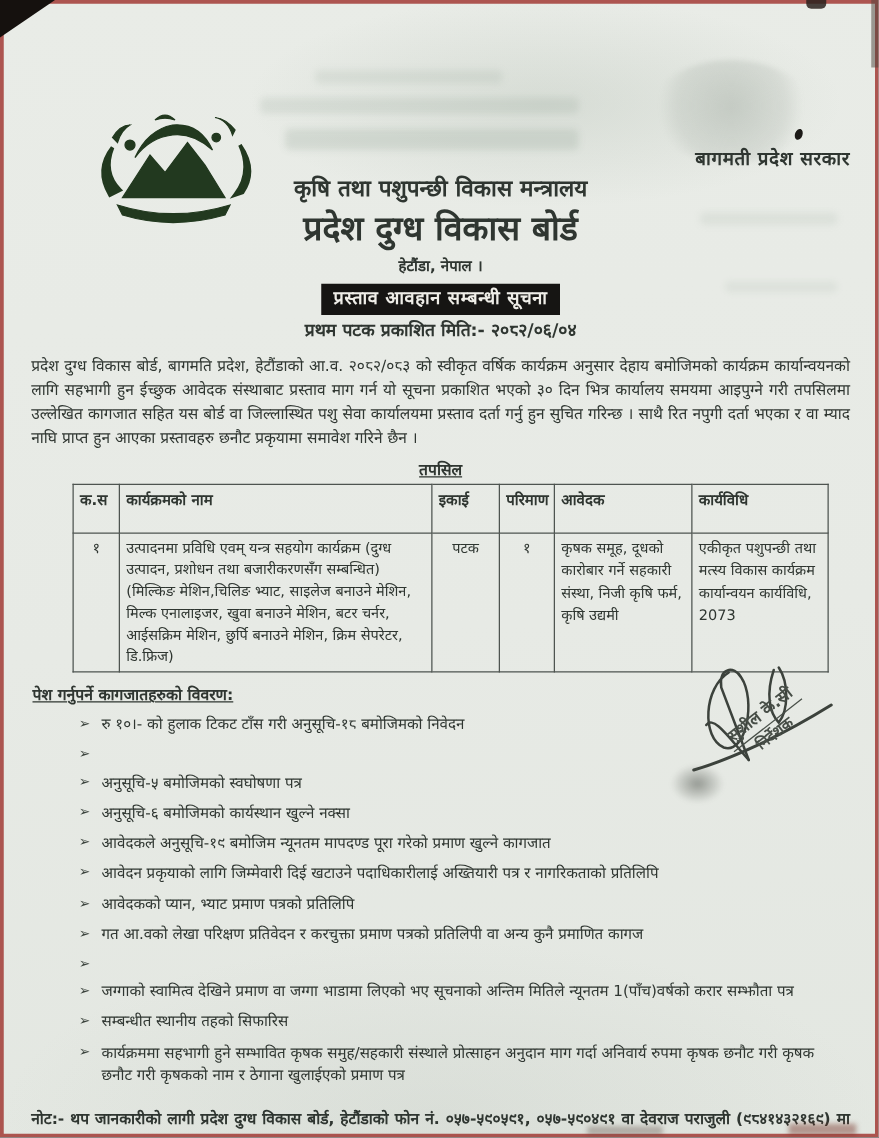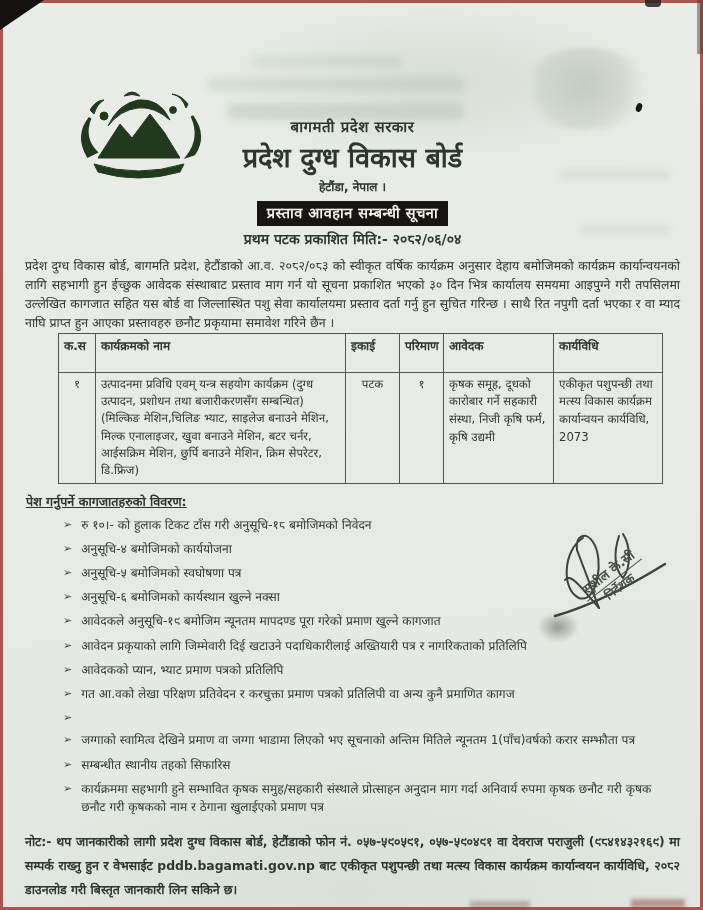--- a/index.html
+++ b/index.html
@@ -33,21 +33,21 @@
   .bleed.b4{left:560px;top:170px;width:110px;height:10px;opacity:.5;}
   .bleed.b5{left:580px;top:225px;width:90px;height:9px;opacity:.45;}
   .stamp-blob{position:absolute;left:520px;top:48px;width:130px;height:82px;border-radius:50%;
     background:radial-gradient(circle at 50% 45%, rgba(150,160,150,0.38) 0%, rgba(150,160,150,0.18) 55%, transparent 72%);
     filter:blur(2px);z-index:1;}
   .ink-dot{position:absolute;left:636px;top:103px;width:6px;height:9px;background:#1c1a17;border-radius:50%;transform:rotate(20deg);z-index:2;}
   
   .content{position:absolute;left:0;top:0;width:703px;padding:118px 23px 0 25px;box-sizing:border-box;z-index:10;}
   .logo{position:absolute;left:68px;top:86px;width:140px;height:102px;z-index:11;}
   .hdr{text-align:center;line-height:1.25;}
-  .hdr .gov{font-size:15px;font-weight:bold;letter-spacing:.5px;}
+  .hdr .gov{font-size:15px;font-weight:bold;letter-spacing:.5px;text-align:right;}
   .hdr .ministry{font-size:18px;font-weight:bold;margin-top:4px;}
   .hdr .board{font-size:27px;font-weight:bold;margin-top:4px;}
   .hdr .loc{font-size:12px;font-weight:bold;margin-top:5px;}
   .banner{display:inline-block;background:var(--banner-bg,#161513);color:var(--banner-fg,#efeee8);
     font-size:14.5px;font-weight:bold;padding:3px 10px 4px;margin-top:6px;letter-spacing:.5px;}
   .pubdate{font-size:14px;font-weight:bold;margin-top:5px;}
   .notice-no{font-size:12px;font-weight:bold;margin-top:7px;}
   .bodytext{font-size:12.4px;line-height:1.54;text-align:justify;margin:8px 0 0;}
   .tapsil{width:100%;text-align:center;font-size:12.5px;font-weight:bold;text-decoration:underline;margin:8px 0 3px;}
   table.program{border-collapse:collapse;margin-left:33px;width:604px;table-layout:fixed;
@@ -104,28 +104,30 @@
         <path d="M56,10 q8,-8 16,0 q-8,-3 -16,0 Z"></path>
         <path d="M22,24 q6,-10 14,-10 q-7,4 -10,14 Z"></path>
         <path d="M118,22 q-4,-12 -14,-14 q9,1 16,10 Z"></path>
       </g>
     </svg>
   </div>
 
   <div class="content">
     <div class="hdr">
       <div class="gov">बागमती प्रदेश सरकार</div>
+      <div class="ministry">कृषि तथा पशुपन्छी विकास मन्त्रालय</div>
       <div class="board">प्रदेश दुग्ध विकास बोर्ड</div>
       <div class="loc">हेटौंडा, नेपाल ।</div>
       <div><span class="banner">प्रस्ताव आवहान सम्बन्धी सूचना</span></div>
       <div class="pubdate">प्रथम पटक प्रकाशित मिति:- २०८२/०६/०४</div>
     </div>
 
     <p class="bodytext">प्रदेश दुग्ध विकास बोर्ड, बागमति प्रदेश, हेटौंडाको आ.व. २०८२/०८३ को स्वीकृत वर्षिक कार्यक्रम अनुसार देहाय बमोजिमको कार्यक्रम कार्यान्वयनको लागि सहभागी हुन ईच्छुक आवेदक संस्थाबाट प्रस्ताव माग गर्न यो सूचना प्रकाशित भएको ३० दिन भित्र कार्यालय समयमा आइपुग्ने गरी तपसिलमा उल्लेखित कागजात सहित यस बोर्ड वा जिल्लास्थित पशु सेवा कार्यालयमा प्रस्ताव दर्ता गर्नु हुन सुचित गरिन्छ । साथै रित नपुगी दर्ता भएका र वा म्याद नाघि प्राप्त हुन आएका प्रस्तावहरु छनौट प्रकृयामा समावेश गरिने छैन ।</p>
 
+    <div class="tapsil">तपसिल</div>
 
     <table class="program">
       <colgroup>
         <col style="width:37px">
           <col style="width:250px">
           <col style="width:54px">
         <col style="width:44px">
           <col style="width:110px">
           <col style="width:109px">
       </colgroup>
@@ -153,21 +155,20 @@
 
     <div class="doc-heading">पेश गर्नुपर्ने कागजातहरुको विवरण:</div>
 
     <ul class="docs">
       <li>
           <span class="blt">➢</span>
           <span>रु १०।- को हुलाक टिकट टाँस गरी अनुसूचि-१८ बमोजिमको निवेदन</span>
         </li>
       <li>
           <span class="blt">➢</span>
-          <span>अनुसूचि-४ बमोजिमको कार्ययोजना</span>
         </li>
       <li>
           <span class="blt">➢</span>
           <span>अनुसूचि-५ बमोजिमको स्वघोषणा पत्र</span>
         </li>
       <li>
           <span class="blt">➢</span>
           <span>अनुसूचि-६ बमोजिमको कार्यस्थान खुल्ने नक्सा</span>
         </li>
       <li>

